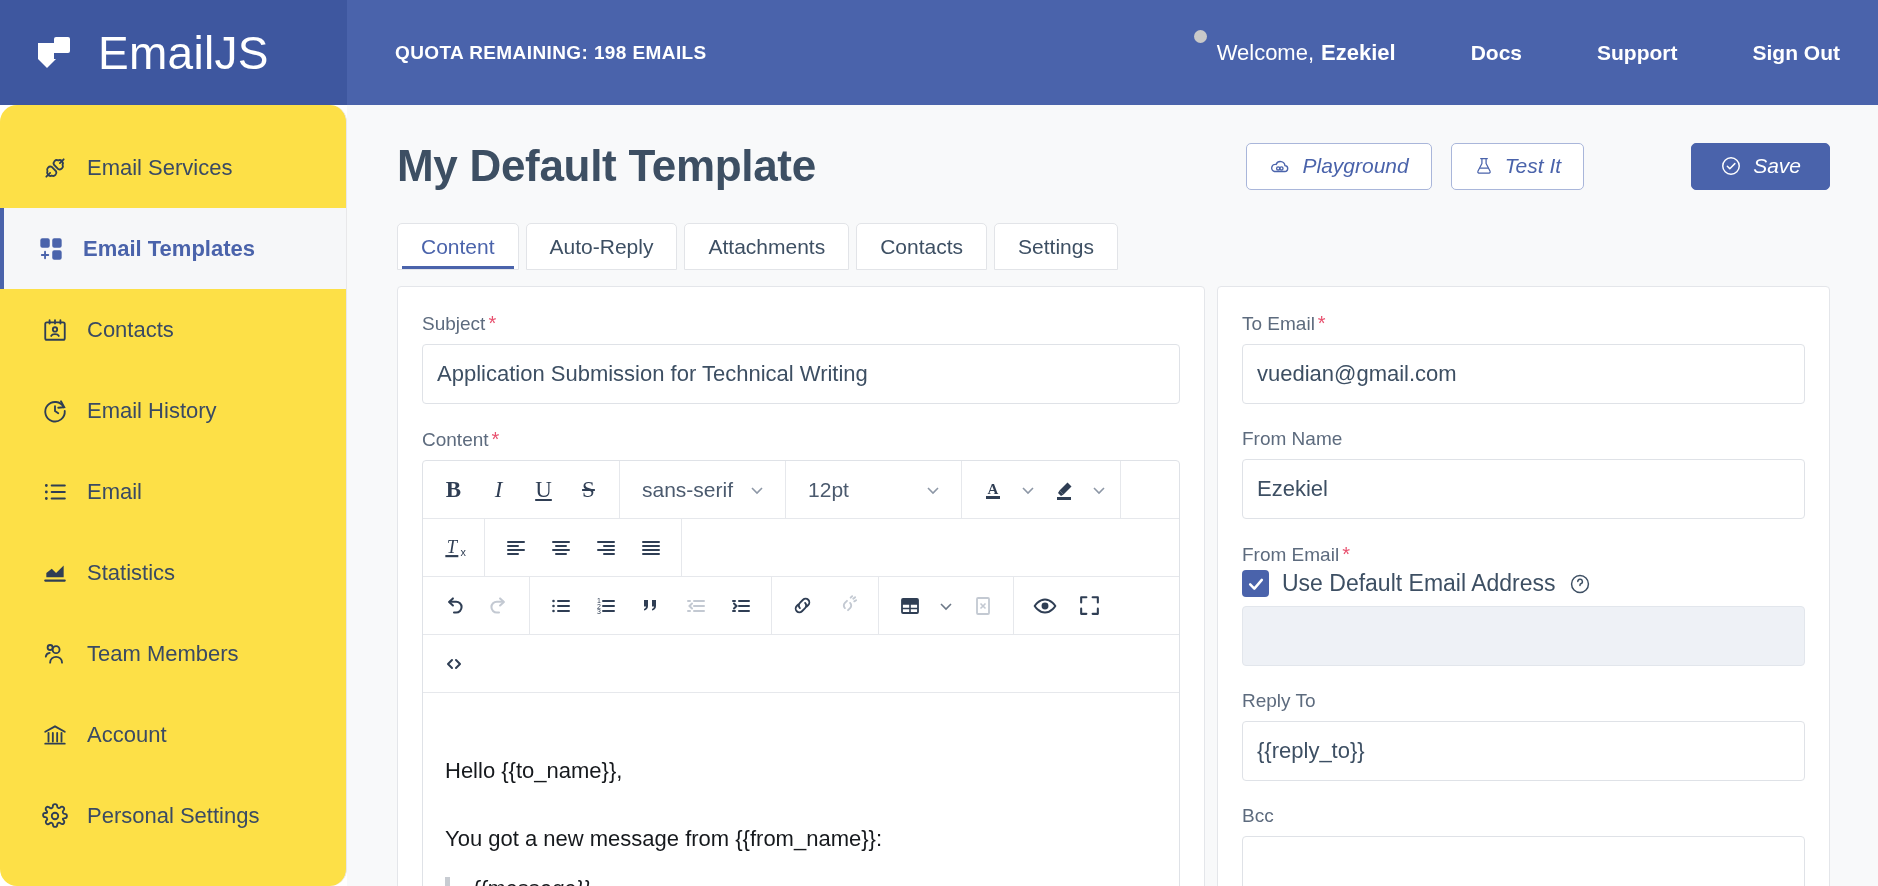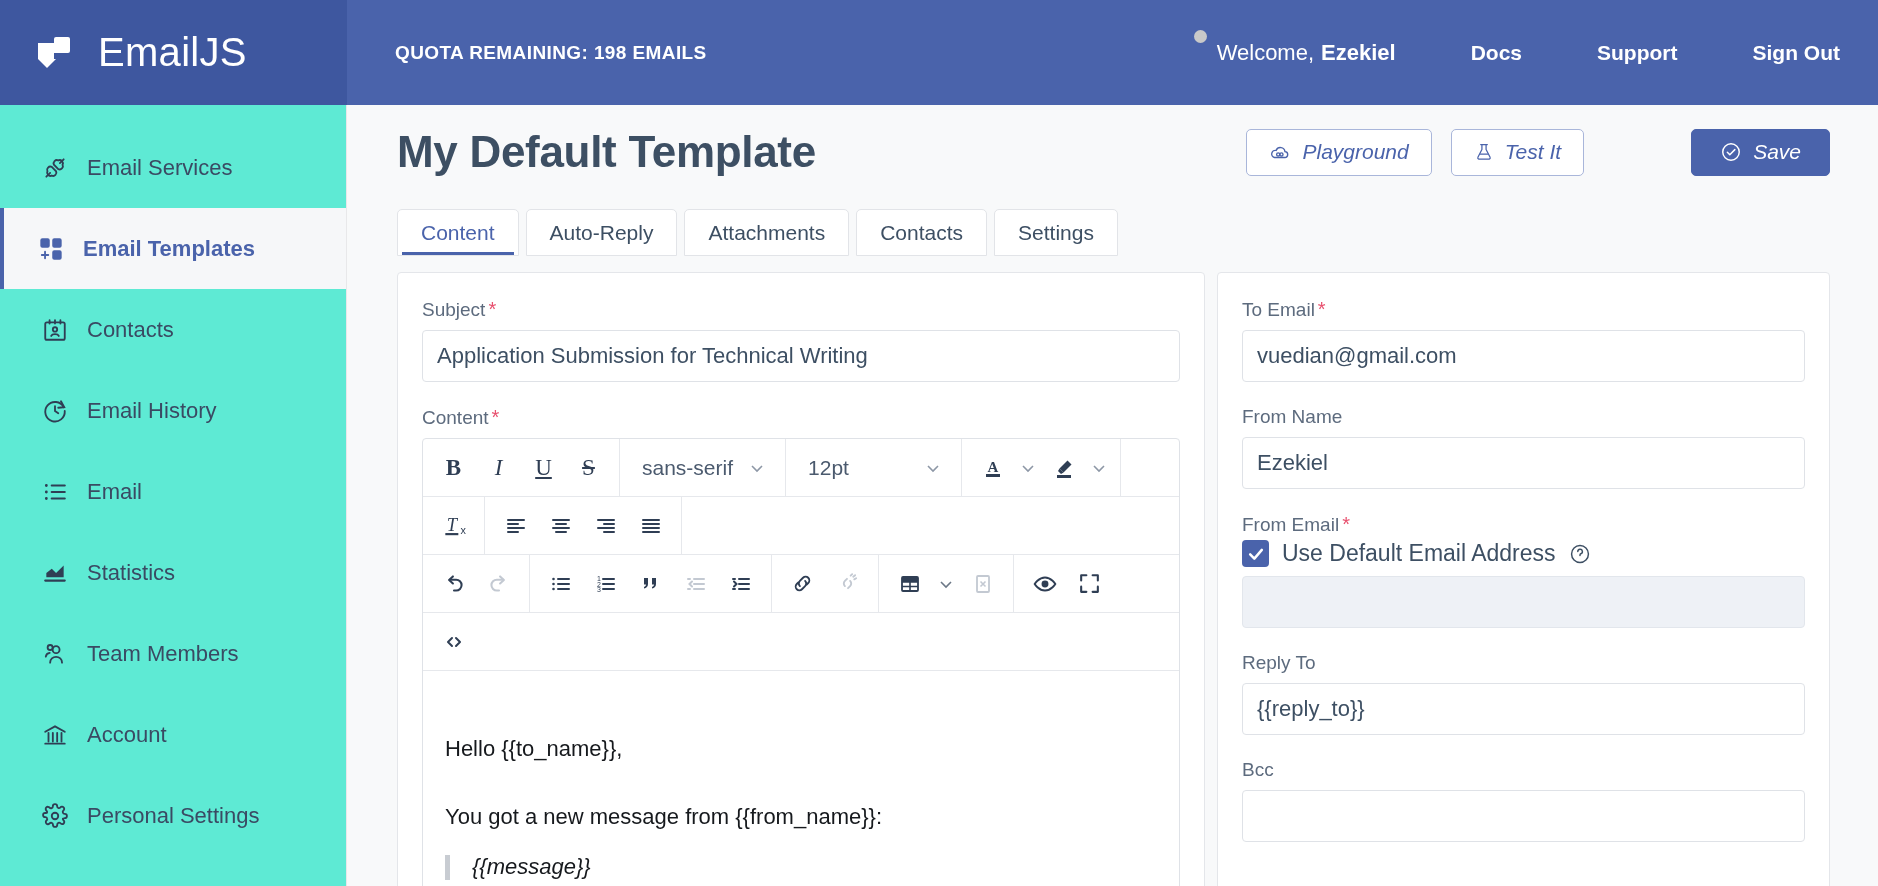--- a/index.html
+++ b/index.html
@@ -22,21 +22,21 @@
   .brand {
     width: 347px; flex: 0 0 347px;
     height: 105px;
     background: #3e579f;
     display: flex; align-items: center;
     padding-left: 34px;
     gap: 16px;
   }
   .brand-logo { width: 48px; height: 48px; flex: 0 0 48px; }
   .brand-name {
-    font-size: 40px; font-weight: 300; color: #ffffff;
+    font-size: 46px; font-weight: 300; color: #ffffff;
     letter-spacing: .3px;
   }
   .quota {
     font-size: 19px; font-weight: 700; letter-spacing: .4px;
     margin-left: 48px; color: #ffffff;
   }
   .top-right {
     margin-left: auto; display: flex; align-items: center;
     gap: 31px; padding-right: 38px;
   }
@@ -48,23 +48,24 @@
   .welcome { font-size: 22px; font-weight: 400; color: #fff; display: flex; align-items: flex-start;}
   .welcome b { font-weight: 600; margin-left: 7px; }
   .toplink { font-size: 21px; font-weight: 700; color: #ffffff; text-decoration: none; cursor: pointer; margin-left: 44px;}
 
   
   .body { flex: 1; display: flex; min-height: 0; }
 
   
   .sidebar {
     width: 347px; flex: 0 0 347px;
-    background: #5eead4;
+    background: #fde047;
     border-right: 1px solid #e8e8ea;
     padding-top: 22px;
+    border-radius: 17px;
   }
   .nav-item {
     display: flex; align-items: center; gap: 18px;
     height: 81px; padding-left: 37px;
     color: #3a4a63; font-size: 22px;
     cursor: pointer; position: relative;
     border-left: 4px solid transparent;
   }
   .nav-item .ico { width: 28px; height: 28px; flex:0 0 28px; display:flex; align-items:center; justify-content:center;}
   .nav-item.active {
@@ -78,21 +79,21 @@
 
   
   .main {
     flex: 1; min-width: 0;
     background: #f8f9fa;
     overflow: hidden;
     position: relative;
   }
   .page-head {
     display: flex; align-items: center;
-    padding: 22px 48px 0 50px;
+    padding: 36px 48px 0 50px;
   }
   .page-title {
     font-size: 44px; font-weight: 700; color: #3d4f63;
     letter-spacing: -.3px;
   }
   .head-actions { margin-left: auto; display: flex; align-items: center; gap: 19px; }
   .btn {
     display: inline-flex; align-items: center; justify-content: center;
     gap: 11px; height: 47px; padding: 0 22px;
     border-radius: 5px; font-size: 21px; cursor: pointer;
@@ -133,21 +134,21 @@
     background: #fff; border: 1px solid #e4e6ea; border-radius: 4px;
   }
   .panel-left { flex: 1 1 auto; width: 838px; padding: 25px 24px 0 24px; }
   .panel-right { flex: 0 0 613px; padding: 25px 24px 0 24px; }
 
   .field-label {
     font-size: 19px; color: #5d6b7e; margin-bottom: 9px; display: block;
   }
   .req { color: #e8506e; font-size: 20px; margin-left: 3px; }
   .input {
-    width: 100%; height: 52px;
+    width: 100%; height: 60px;
     border: 1px solid #dfe2e7; border-radius: 4px;
     font-size: 22px; color: #3d4f63;
     padding: 0 14px; background: #fff;
     font-family: "Liberation Sans", sans-serif;
     outline: none;
   }
   .input::placeholder { color: #b6bcc6; }
   .input.disabled { background: #eef1f6; border-color: #e2e6ec; }
   .fgroup { margin-bottom: 24px; }
 

